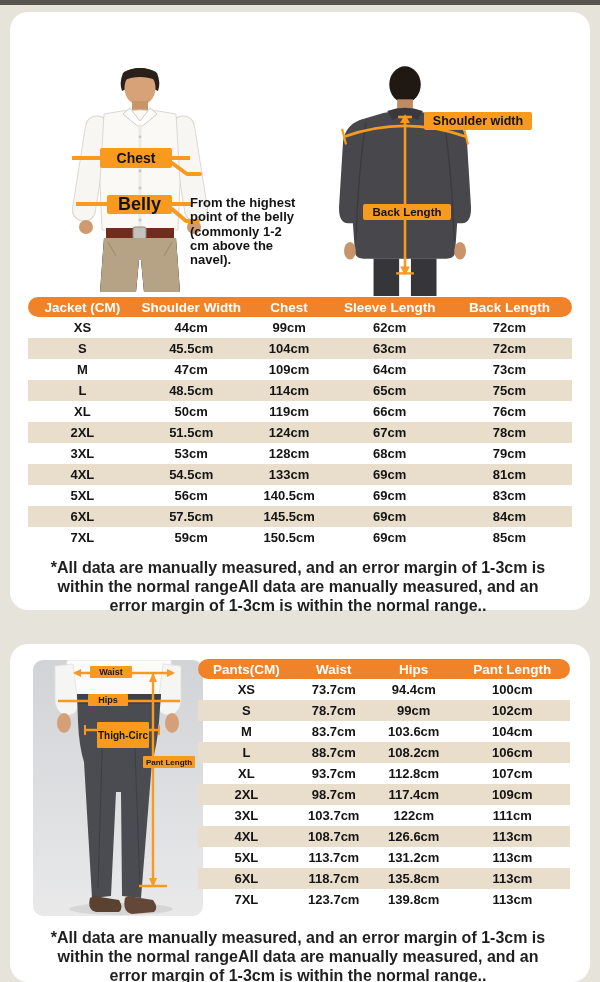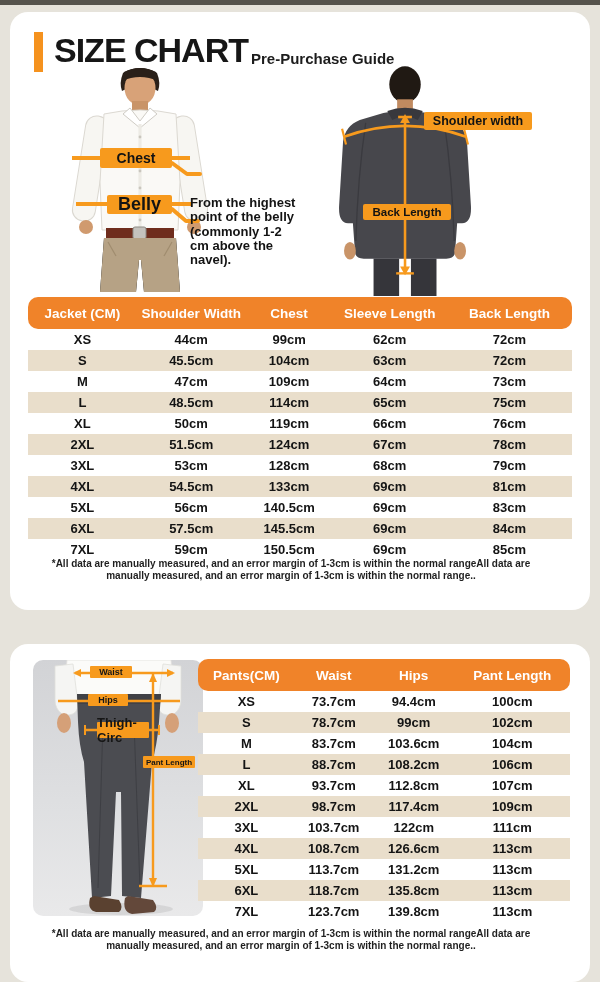--- a/index.html
+++ b/index.html
@@ -29,59 +29,54 @@
   .tag-shoulder { left:414px; top:100px; width:108px; height:18px; font-size:12.5px; }
   .tag-backlen { left:353px; top:192px; width:88px; height:16px; font-size:11.5px; }
   .note { position:absolute; z-index:2; font-weight:700; color:#131313; font-size:13px; line-height:1.1; }
   .note-chest { left:187px; top:92px; width:106px; }
   .note-belly { left:180px; top:184px; width:112px; }
 
   
   .size-table { position:absolute; border-collapse:collapse; table-layout:fixed; }
   .jacket-table { left:18px; top:285px; width:544px; }
   .pants-table { left:188px; top:15px; width:372px; }
-  .size-table th { background:#F08329; color:#FFFFFF; font-size:13.5px; font-weight:700; height:32px; text-align:center; }
+  .size-table th { background:#F08329; color:#FFFFFF; font-size:13.5px; font-weight:700; height:20px; text-align:center; }
   .size-table th:first-child { border-radius:10px 0 0 10px; }
   .size-table th:last-child { border-radius:0 10px 10px 0; }
   .size-table td { height:21px; font-size:13px; font-weight:700; color:#141414; text-align:center; }
   .size-table tr.stripe { background:#E9DECB; }
   .jacket-table col:nth-child(1){width:20%} .jacket-table col:nth-child(2){width:20%}
   .jacket-table col:nth-child(3){width:16%} .jacket-table col:nth-child(4){width:21%}
   .jacket-table col:nth-child(5){width:23%}
   .pants-table col:nth-child(1){width:26%} .pants-table col:nth-child(2){width:21%}
   .pants-table col:nth-child(3){width:22%} .pants-table col:nth-child(4){width:31%}
 
-  .disclaimer { position:absolute; left:21px; width:520px; text-align:center; font-size:10px;
+  .disclaimer { position:absolute; left:28px; width:520px; text-align:center; font-size:16px;
                 font-weight:700; color:#1f1f1f; line-height:1.2; }
   .disclaimer1 { top:546px; }
   .disclaimer2 { top:284px; }
 
   
   .pants-photo { position:absolute; left:23px; top:16px; width:170px; height:256px; border-radius:10px;
                  overflow:hidden; background:linear-gradient(180deg,#D2D3D6 0%,#DEDFE1 55%,#E9E9EA 100%); }
   .ptag { position:absolute; background:#F79A1D; color:#161616; font-weight:800; z-index:3;
           display:flex; align-items:center; justify-content:center; border-radius:1px; }
   .ptag-waist { left:57px; top:6px; width:42px; height:12px; font-size:9px; }
   .ptag-hips { left:55px; top:34px; width:40px; height:12px; font-size:9px; }
-  .ptag-thigh { left:64px; top:62px; width:52px; height:16px; font-size:13px; }
+  .ptag-thigh { left:64px; top:62px; width:52px; height:26px; font-size:10px; }
   .ptag-pantlen { left:110px; top:96px; width:52px; height:12px; font-size:8px; }
 </style>
 </head>
 <body>
 
 <div class="page">
   <div class="top-strip"></div>
 
   <div class="card card1">
 
-    <div class="title-row">
-      <div class="accent-bar"></div>
-      <div class="main-title">SIZE CHART</div>
-      <div class="subtitle">Pre-Purchase Guide</div>
-    </div>
 
     <svg class="fig fig-front" viewBox="0 0 200 230">
       <path d="M83,11 Q100,1 117,11 Q121,21 118,29 Q100,19 82,29 Q79,21 83,11Z" fill="#2a2019"></path>
       <ellipse cx="100" cy="26" rx="15.5" ry="17.5" fill="#d8a278"></ellipse>
       <path d="M84,10 Q100,2 116,10 L118,19 Q100,11 82,19Z" fill="#2a2019"></path>
       <rect x="92" y="39" width="16" height="12" fill="#c99468"></rect>
       <g transform="rotate(9 57 62)">
           <rect x="46" y="54" width="23" height="106" rx="11" fill="#f7f6f2" stroke="#dbd8d1" stroke-width="1"></rect>
         </g>
       <g transform="rotate(-9 143 62)">

